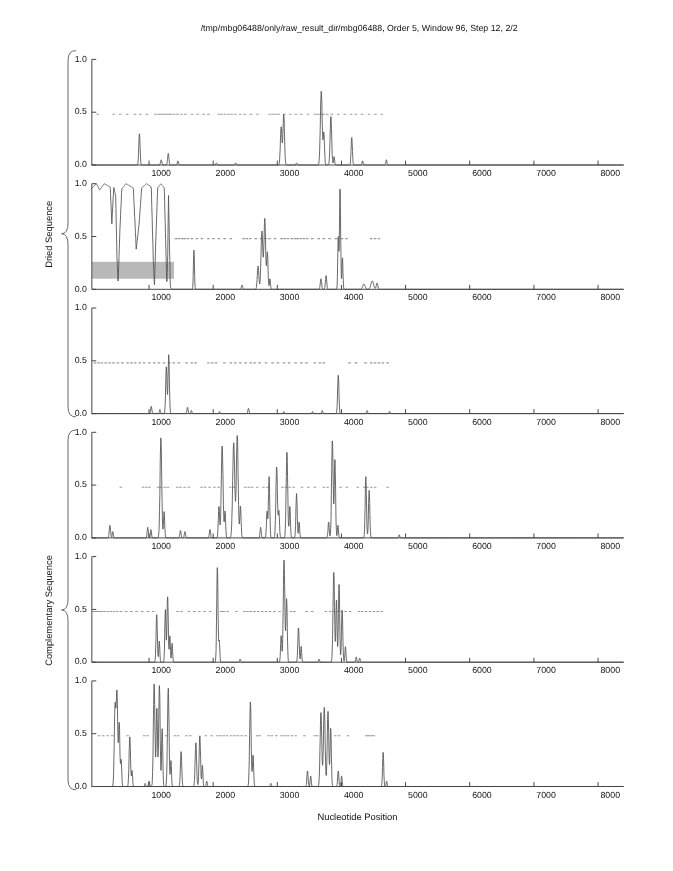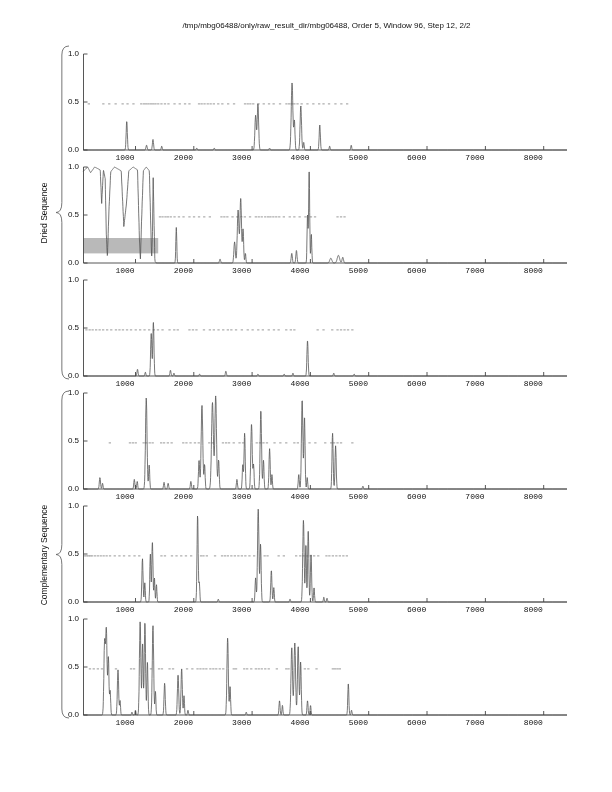--- a/index.html
+++ b/index.html
@@ -3,21 +3,21 @@
 <meta charset="utf-8">
 <style>
   html,body{margin:0;padding:0;background:#fff;}
   .page{position:relative;width:612px;height:792px;background:#ffffff;
         font-family:"Liberation Sans",sans-serif;color:#111;overflow:hidden;}
   .title{position:absolute;left:83px;top:21px;width:487px;text-align:center;
          font-size:8px;white-space:nowrap;}
   .panel-svg{position:absolute;overflow:visible;}
   .tick{position:absolute;font-size:8px;line-height:10px;white-space:nowrap;}
   .ytick{text-align:right;width:24px;}
-  .xtick{text-align:left;width:40px;font-family:Liberation Mono, monospace;}
+  .xtick{text-align:right;width:40px;}
   .vlabel{position:absolute;font-size:8.5px;white-space:nowrap;
           transform:translate(-50%,-50%) rotate(-90deg);}
   .xlabel{position:absolute;left:83px;top:737px;width:484px;text-align:center;
           font-size:8.5px;}
   #overlay{position:absolute;left:0;top:0;pointer-events:none;}
 </style>
 </head>
 <body>
 
 <div class="page">
@@ -120,13 +120,14 @@
       <div class="tick xtick" style="left: 407.048px; top: 718px;">6000</div>
       <div class="tick xtick" style="left: 465.361px; top: 718px;">7000</div>
       <div class="tick xtick" style="left: 523.675px; top: 718px;">8000</div>
     </div>
   <svg id="overlay" width="612" height="792">
       <path d="M69 46 Q61.85 46 61.85 55 L61.85 202.5 Q61.85 212.5 56 212.5 Q61.85 212.5 61.85 222.5 L61.85 370 Q61.85 379 69 379" stroke="#666666" stroke-width="0.9" fill="none"></path>
       <path d="M69 391 Q61.85 391 61.85 400 L61.85 544.5 Q61.85 554.5 56 554.5 Q61.85 554.5 61.85 564.5 L61.85 709 Q61.85 718 69 718" stroke="#666666" stroke-width="0.9" fill="none"></path>
     </svg>
   <div class="vlabel" id="glabel0" style="left:44px;top:213px;">Dried Sequence</div>
   <div class="vlabel" id="glabel1" style="left:44px;top:555px;">Complementary Sequence</div>
+  <div class="xlabel">Nucleotide Position</div>
 </div>
 
 </body></html>

